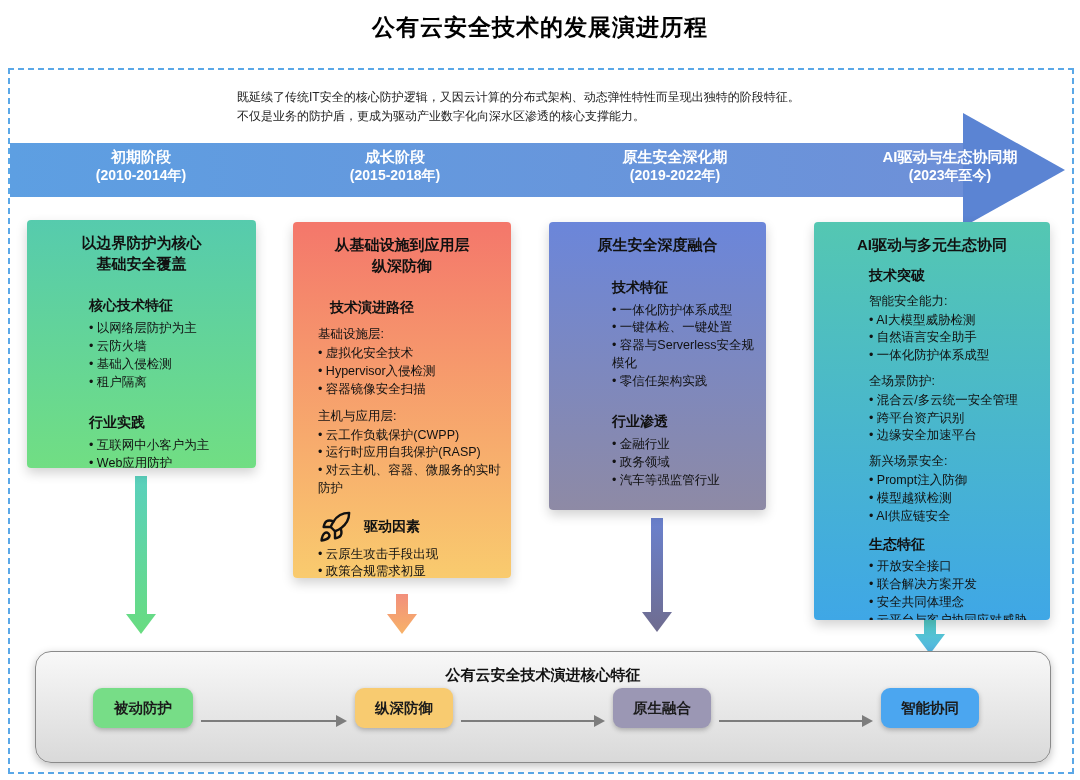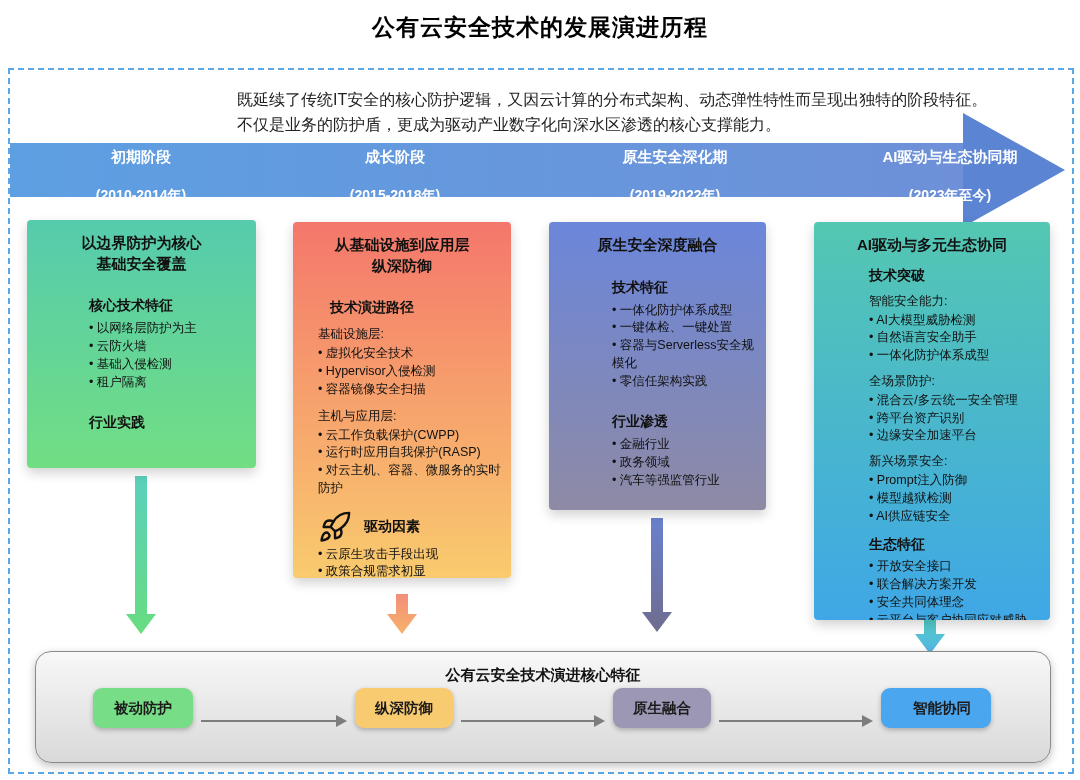--- a/index.html
+++ b/index.html
@@ -1,26 +1,26 @@
 <!DOCTYPE html>
 <html><head>
 <meta charset="utf-8">
 <style>
   html,body{margin:0;padding:0;background:#fff;}
   body{width:1080px;height:780px;position:relative;font-family:"Liberation Sans","DejaVu Sans",sans-serif;overflow:hidden;}
   .page{position:absolute;inset:0;background:#fff;}
   .main-title{position:absolute;top:12px;left:0;width:100%;text-align:center;font-size:23px;font-weight:bold;color:#000;margin:0;letter-spacing:1px;}
   .frame{position:absolute;left:8px;top:68px;width:1062px;height:702px;border:2px dashed #5aa8e8;background:#fff;}
-  .intro{position:absolute;left:237px;top:88px;margin:0;font-size:16px;color:#222;line-height:1.55;z-index:1;}
+  .intro{position:absolute;left:237px;top:88px;margin:0;font-size:12px;color:#222;line-height:1.55;z-index:1;}
   
   .tl-bar{position:absolute;left:10px;top:143px;width:955px;height:54px;background:linear-gradient(90deg,#5d9fe2,#6e90d8);z-index:1;}
   .tl-head{position:absolute;left:963px;top:113px;width:0;height:0;border-top:57px solid transparent;border-bottom:57px solid transparent;border-left:102px solid #5b84d3;z-index:1;}
   .stage{position:absolute;top:148px;transform:translateX(-50%);text-align:center;color:#fff;font-weight:bold;z-index:2;white-space:nowrap;}
   .stage-name{font-size:15px;}
-  .stage-period{font-size:14px;margin-top:20px;}
+  .stage-period{font-size:14px;margin-top:0;}
   
   .card{position:absolute;border-radius:4px;color:#111;box-shadow:0 5px 12px rgba(0,0,0,.18);z-index:3;overflow:hidden;}
   .card1{left:27px;top:220px;width:229px;height:248px;background:linear-gradient(180deg,#56cbad,#71de83);}
   .card2{left:293px;top:222px;width:218px;height:356px;background:linear-gradient(180deg,#f4776b,#f9cb6e);}
   .card3{left:549px;top:222px;width:217px;height:288px;background:linear-gradient(180deg,#6b86da,#8e8aa5);}
   .card4{left:814px;top:222px;width:236px;height:398px;background:linear-gradient(180deg,#54c7b2,#3fa7e6);}
   .card-title{text-align:center;font-weight:bold;font-size:15px;padding:13px 8px 0;line-height:1.38;}
   .sec-heading{font-weight:bold;font-size:14px;margin:23px 0 5px;}
   .group-label{font-size:12.5px;margin:9px 0 1px;}
   .bullets{list-style:none;margin:2px 0 0;padding:0;font-size:12.5px;line-height:1.42;}
@@ -42,21 +42,21 @@
   .a2{left:387px;top:594px;height:40px;background:linear-gradient(180deg,#f28f7c,#f7b268);}
   .a3{left:642px;top:518px;height:114px;background:linear-gradient(180deg,#6a81ce,#6f6c8f);}
   .a4{left:915px;top:620px;height:34px;background:linear-gradient(180deg,#53cfc9,#54b3e3);}
   
   .summary{position:absolute;left:35px;top:651px;width:1014px;height:110px;background:linear-gradient(180deg,#f8f8f8,#d9d9d9);border:1.5px solid #8a8a8a;border-radius:16px;box-shadow:0 3px 8px rgba(0,0,0,.25);z-index:4;}
   .summary-title{text-align:center;font-weight:bold;font-size:15px;margin-top:14px;color:#111;}
   .step{position:absolute;top:36px;height:40px;border-radius:9px;font-weight:bold;font-size:14.5px;color:#1b1b1b;display:flex;align-items:center;justify-content:center;box-shadow:0 2px 5px rgba(0,0,0,.25);}
   .s1{left:57px;width:100px;}
   .s2{left:319px;width:98px;}
   .s3{left:577px;width:98px;}
-  .s4{left:845px;width:98px;padding-left:12px;}
+  .s4{left:845px;width:98px;}
   .conn{position:absolute;top:68px;height:2px;background:#7d7d7d;}
   .conn::after{content:"";position:absolute;right:-2px;top:-5px;width:0;height:0;border-left:11px solid #7d7d7d;border-top:6px solid transparent;border-bottom:6px solid transparent;}
   .c1{left:165px;width:144px;}
   .c2{left:425px;width:142px;}
   .c3{left:683px;width:152px;}
 </style>
 </head>
 <body>
 
 <div class="page">
@@ -95,20 +95,25 @@
     </div>
     <div class="card-body body1">
       <div class="sec-heading">核心技术特征</div>
       <ul class="bullets">
           <li>以网络层防护为主</li>
           <li>云防火墙</li>
           <li>基础入侵检测</li>
           <li>租户隔离</li>
         </ul>
       <div class="sec-heading">行业实践</div>
+      <ul class="bullets">
+          <li>互联网中小客户为主</li>
+          <li>Web应用防护</li>
+          <li>数据中心基础安全</li>
+        </ul>
     </div>
   </div>
 
   <div class="card card2">
     <div class="card-title">
       <span>从基础设施到应用层</span><br>
       <span>纵深防御</span>
     </div>
     <div class="card-body body2">
       <div class="sec-heading">技术演进路径</div>

